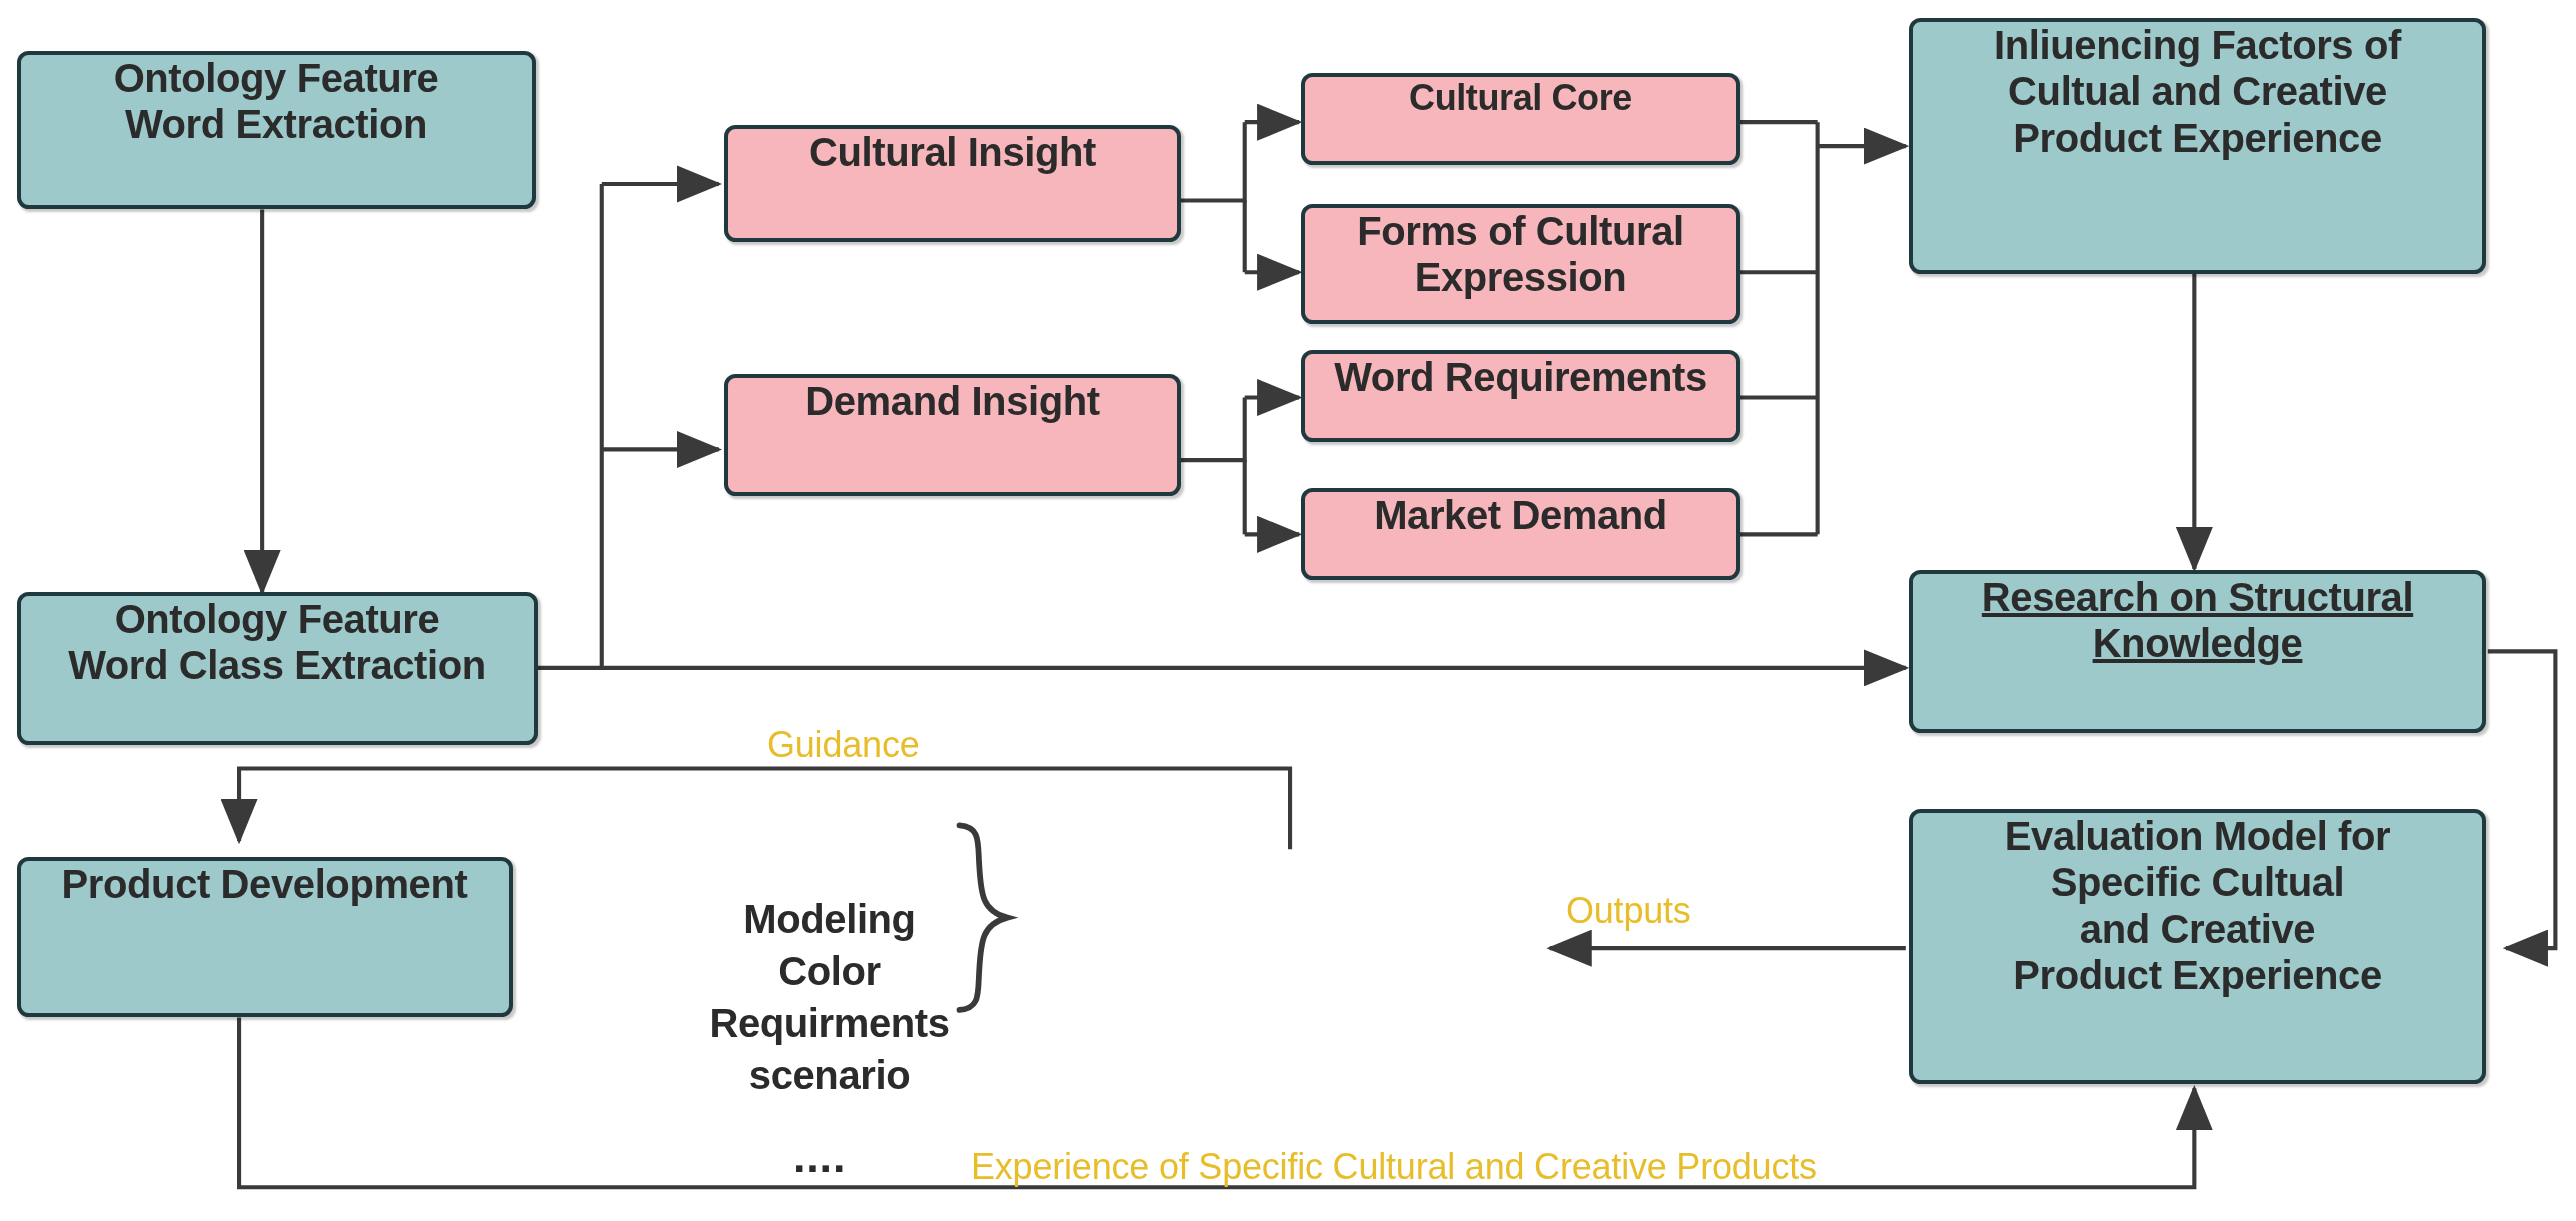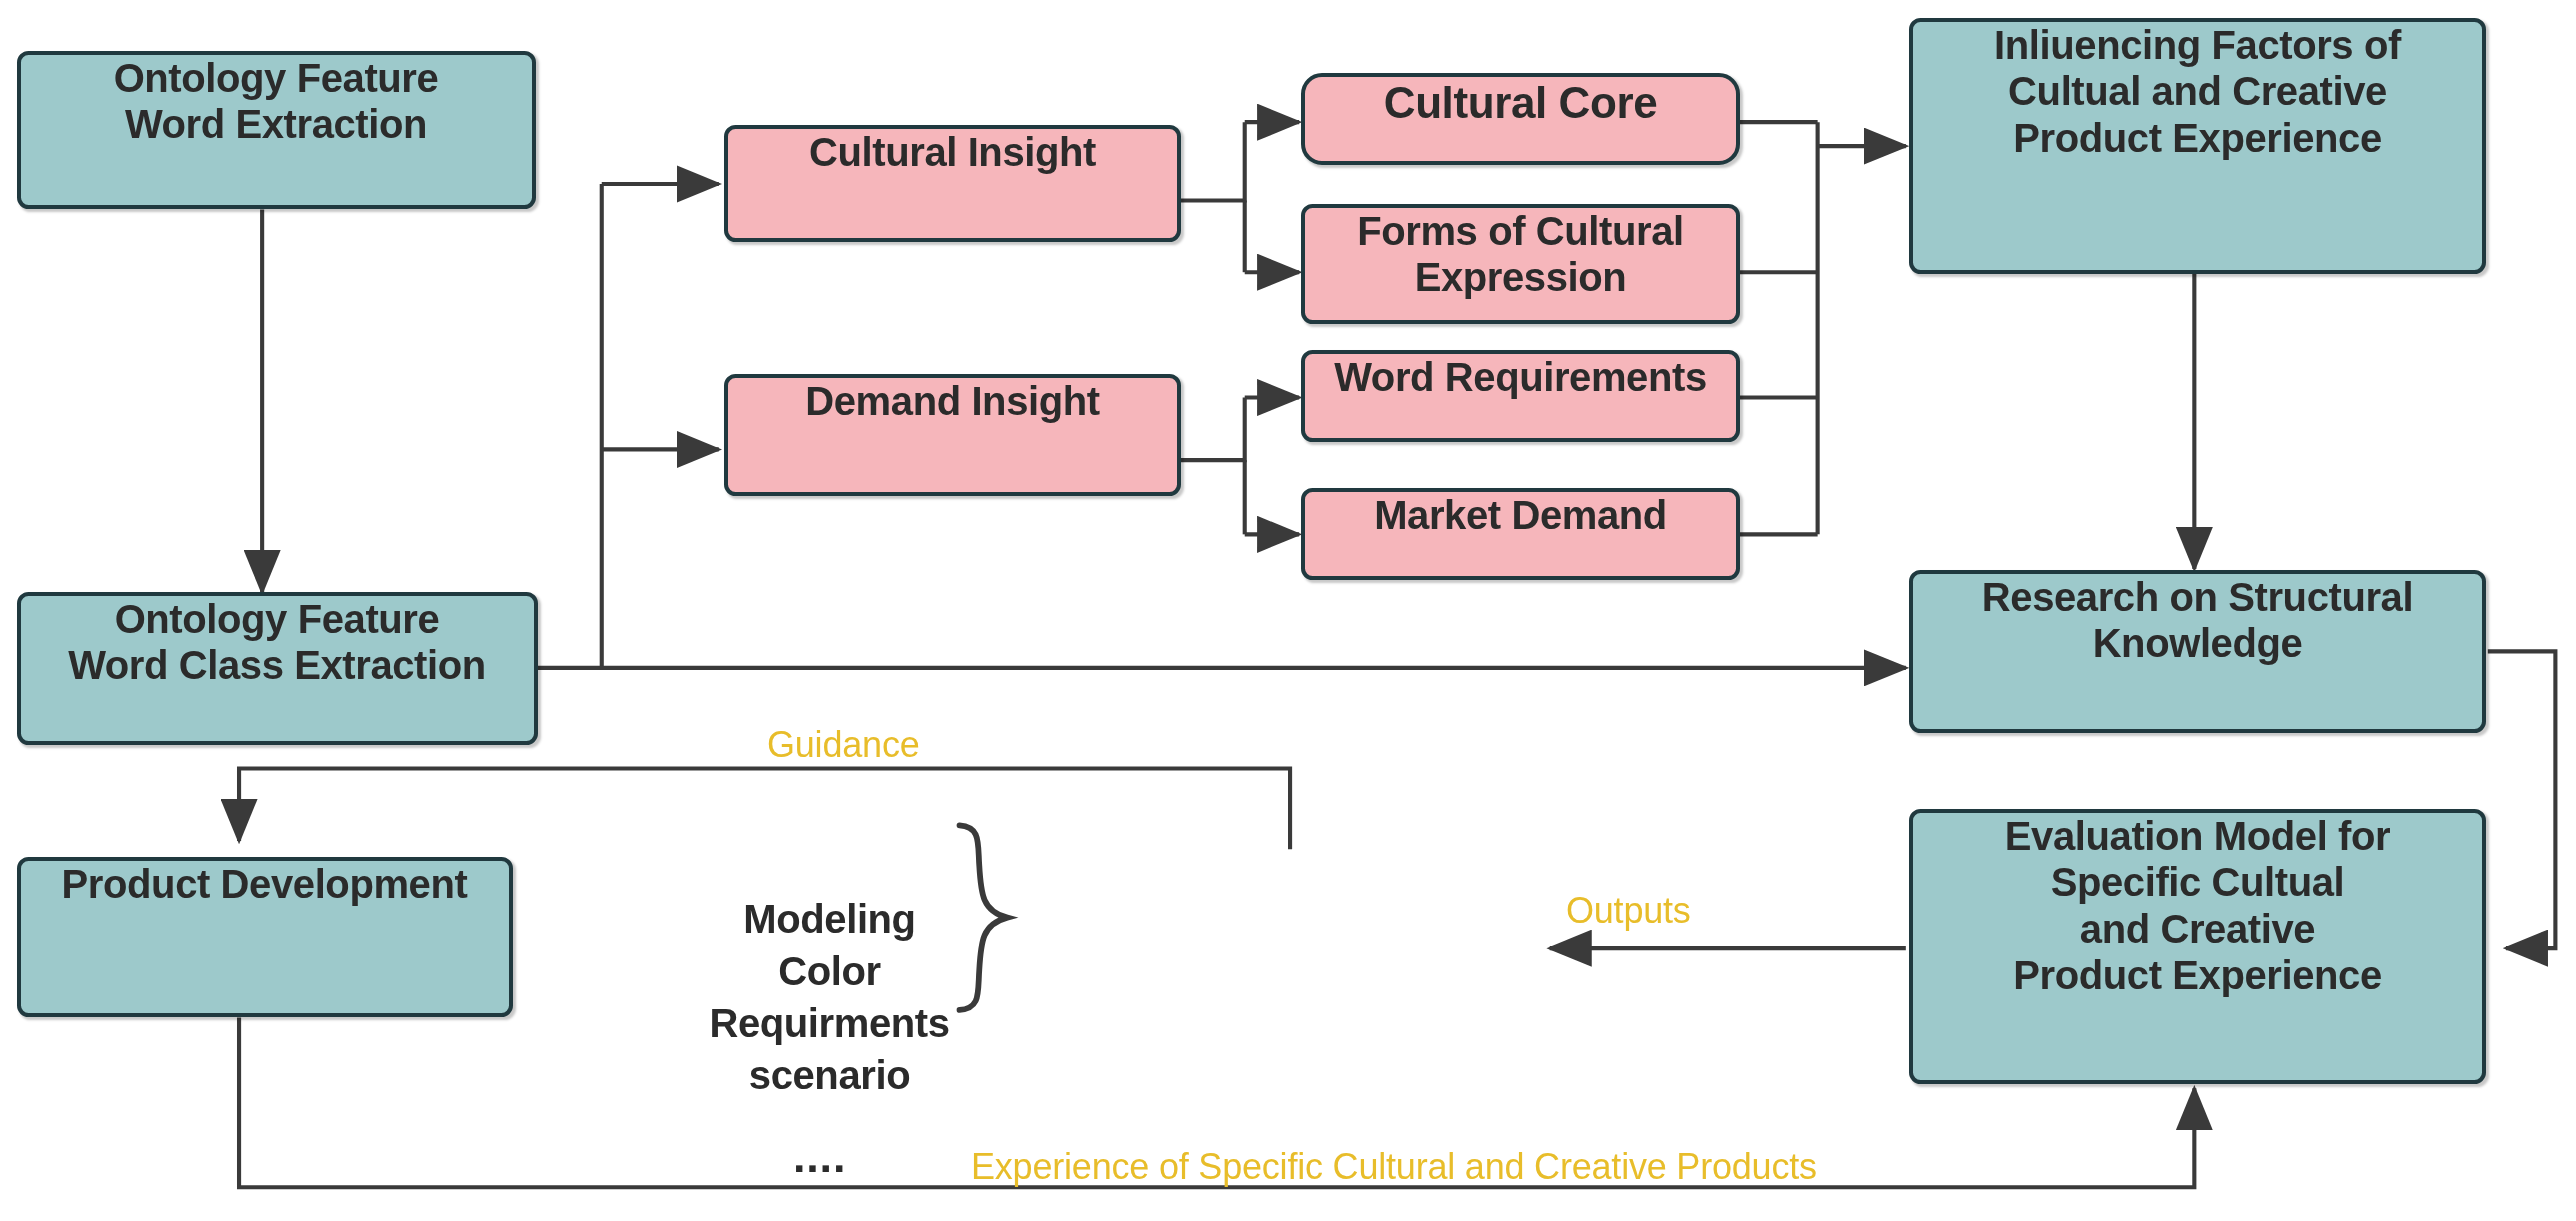--- a/index.html
+++ b/index.html
@@ -134,21 +134,21 @@
   </div>
 
   <div class="node pink" style="left:724px; top:125px; width:457px; height:117px; font-size:40px;">
     <span>Cultural Insight</span>
   </div>
 
   <div class="node pink" style="left:724px; top:374px; width:457px; height:122px; font-size:40px;">
     <span>Demand Insight</span>
   </div>
 
-  <div class="node pink" style="left:1301px; top:73px; width:439px; height:92px; font-size:44px;border-radius:21px;">
+  <div class="node pink" style="left:1301px; top:73px; width:439px; height:92px; font-size:36px;">
     <span>Cultural Core</span>
   </div>
 
   <div class="node pink" style="left:1301px; top:204px; width:439px; height:120px; font-size:40px;">
     <span>Forms of Cultural
 Expression</span>
   </div>
 
   <div class="node pink" style="left:1301px; top:350px; width:439px; height:92px; font-size:40px;">
     <span>Word Requirements</span>
@@ -157,21 +157,21 @@
   <div class="node pink" style="left:1301px; top:488px; width:439px; height:92px; font-size:40px;">
     <span>Market Demand</span>
   </div>
 
   <div class="node teal" style="left:1909px; top:18px; width:577px; height:256px; font-size:40px;">
     <span>Inliuencing Factors of
 Cultual and Creative
 Product Experience</span>
   </div>
 
-  <div class="node teal" style="left:1909px; top:570px; width:577px; height:163px; font-size:40px;">
+  <div class="node teal" style="left:1909px; top:570px; width:577px; height:163px; font-size:40px;text-decoration:underline;">
     <span>Research on Structural
 Knowledge</span>
   </div>
 
   <div class="node teal" style="left:1909px; top:809px; width:577px; height:275px; font-size:40px;">
     <span>Evaluation Model for
 Specific Cultual
 and Creative
 Product Experience</span>
   </div>

